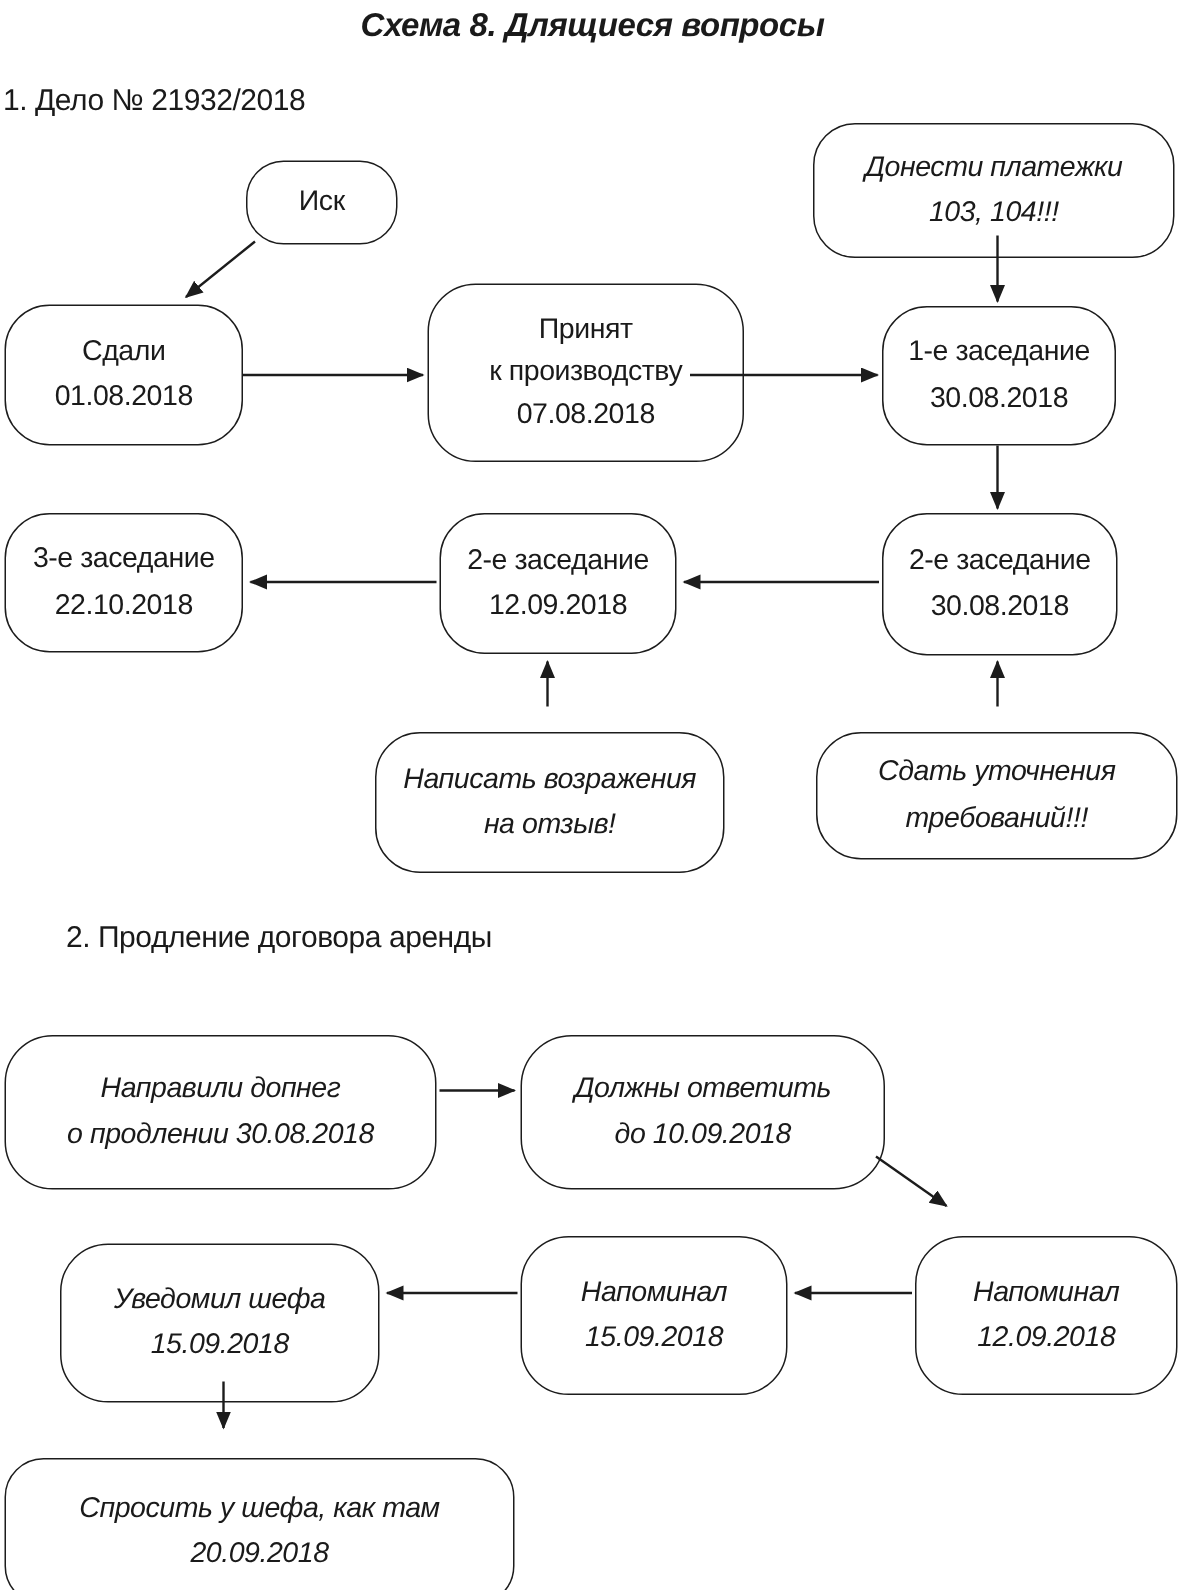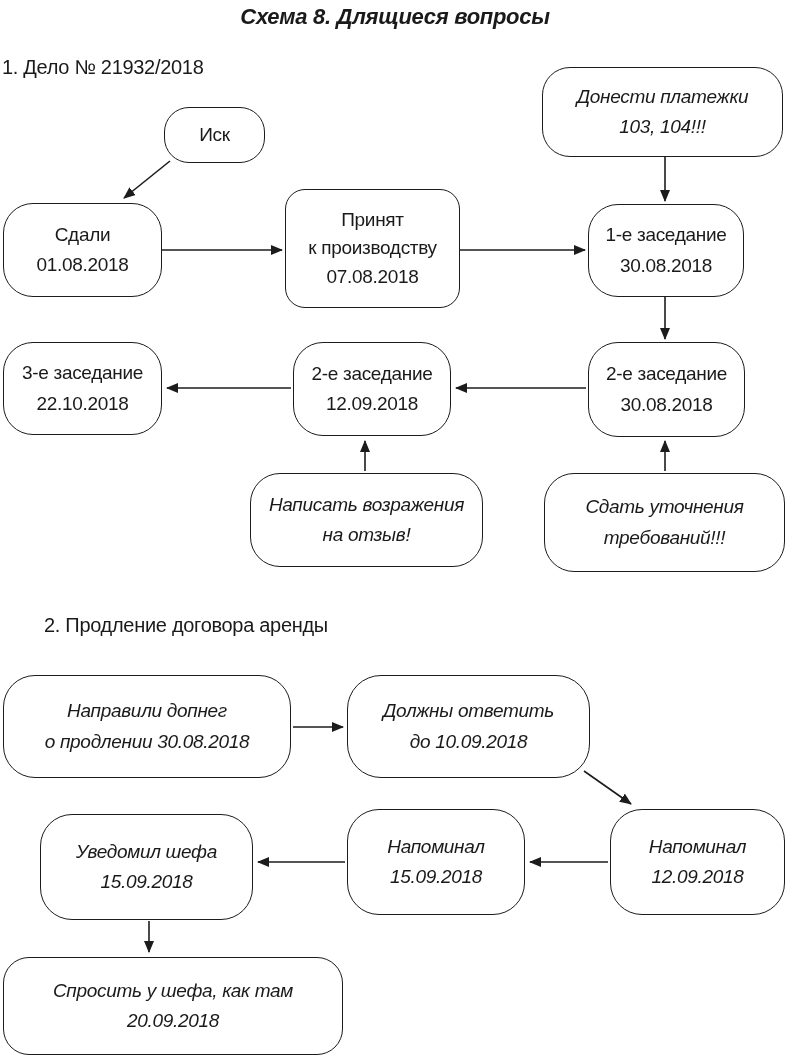--- a/index.html
+++ b/index.html
@@ -48,20 +48,21 @@
     justify-content: center;
     text-align: center;
     white-space: pre-line;
     font-size: 19px;
     line-height: 1.6;
     letter-spacing: -0.3px;
     padding: 2px 6px;
   }
   .todo {
     font-style: italic;
+    margin-top: 15px;
   }
   svg.arrows {
     position: absolute;
     left: 0; top: 0;
     width: 790px;
     height: 1060px;
     pointer-events: none;
   }
   svg.arrows line {
     stroke: #1c1c1c;
@@ -78,40 +79,40 @@
   <div class="section-heading" style="left:2px; top:614px;margin-left:42px;">2. Продление договора аренды</div>
 
   <div class="node" style="left:164px; top:107px; width:101px; height:56px; border-radius:25px;">Иск</div>
 
   <div class="node todo" style="left:542px; top:67px; width:241px; height:90px; border-radius:28px;">Донести платежки
 103, 104!!!</div>
 
   <div class="node" style="left:3px; top:203px; width:159px; height:94px;">Сдали
 01.08.2018</div>
 
-  <div class="node" style="left:285px; top:189px; width:175px; height:119px; border-radius:20px; line-height:1.5;">Принят
+  <div class="node" style="left:285px; top:189px; width:211px; height:119px; border-radius:32px; line-height:1.5;">Принят
 к производству
 07.08.2018</div>
 
   <div class="node" style="left:588px; top:204px; width:156px; height:93px;">1-е заседание
 30.08.2018</div>
 
   <div class="node" style="left:588px; top:342px; width:157px; height:95px;">2-е заседание
 30.08.2018</div>
 
   <div class="node" style="left:293px; top:342px; width:158px; height:94px;">2-е заседание
 12.09.2018</div>
 
   <div class="node" style="left:3px; top:342px; width:159px; height:93px;">3-е заседание
 22.10.2018</div>
 
   <div class="node todo" style="left:250px; top:473px; width:233px; height:94px;">Написать возражения
 на отзыв!</div>
 
-  <div class="node todo" style="left:544px; top:473px; width:241px; height:99px;">Сдать уточнения
+  <div class="node todo" style="left:544px; top:473px; width:241px; height:85px;">Сдать уточнения
 требований!!!</div>
 
   <div class="node todo" style="left:3px; top:675px; width:288px; height:103px; border-radius:32px;">Направили допнег
 о продлении  30.08.2018</div>
 
   <div class="node todo" style="left:347px; top:675px; width:243px; height:103px; border-radius:34px;">Должны  ответить
 до 10.09.2018</div>
 
   <div class="node todo" style="left:610px; top:809px; width:175px; height:106px; border-radius:32px;">Напоминал
 12.09.2018</div>

